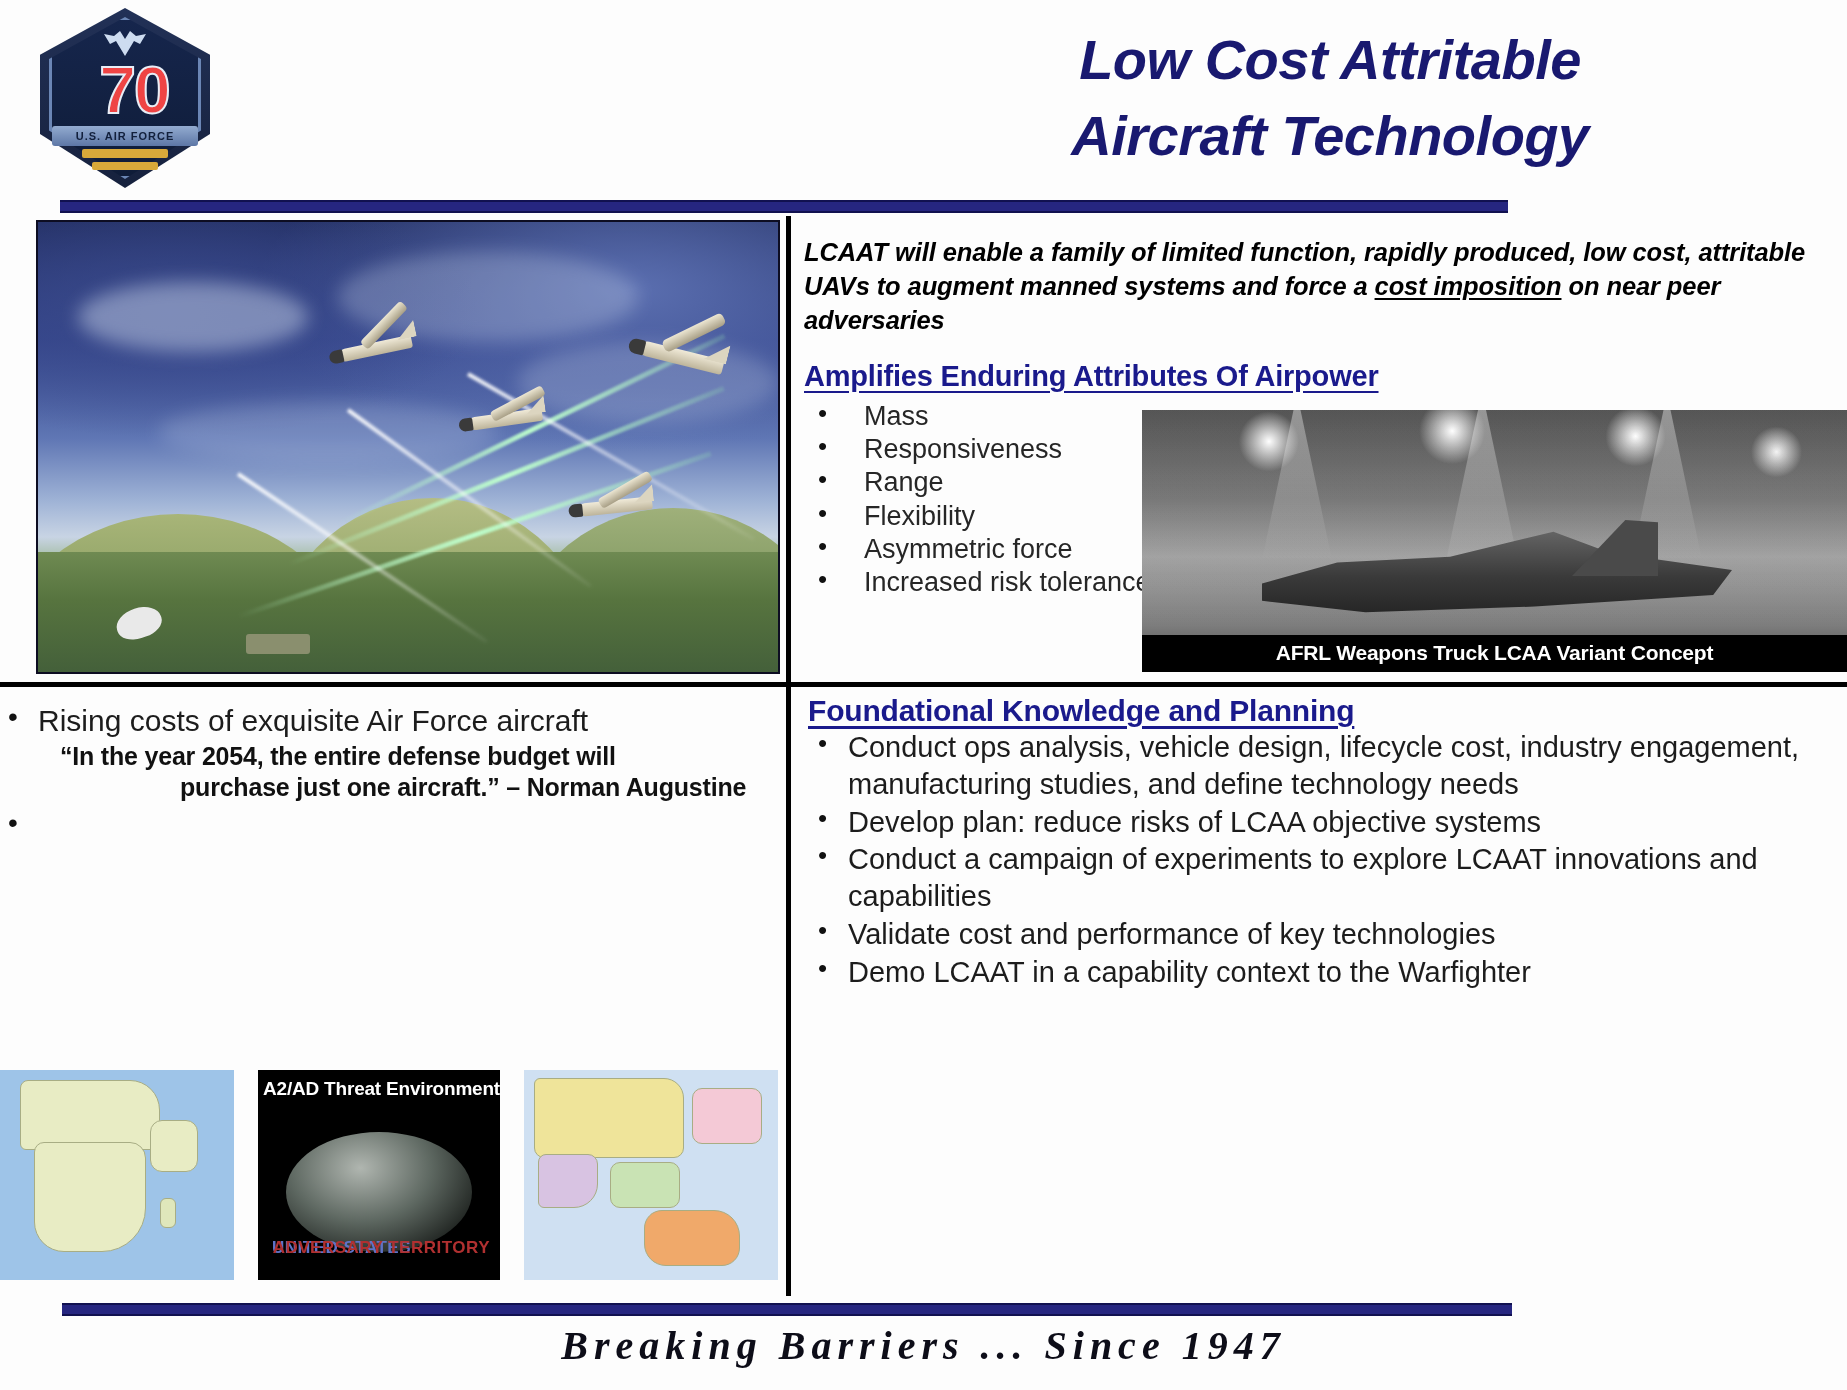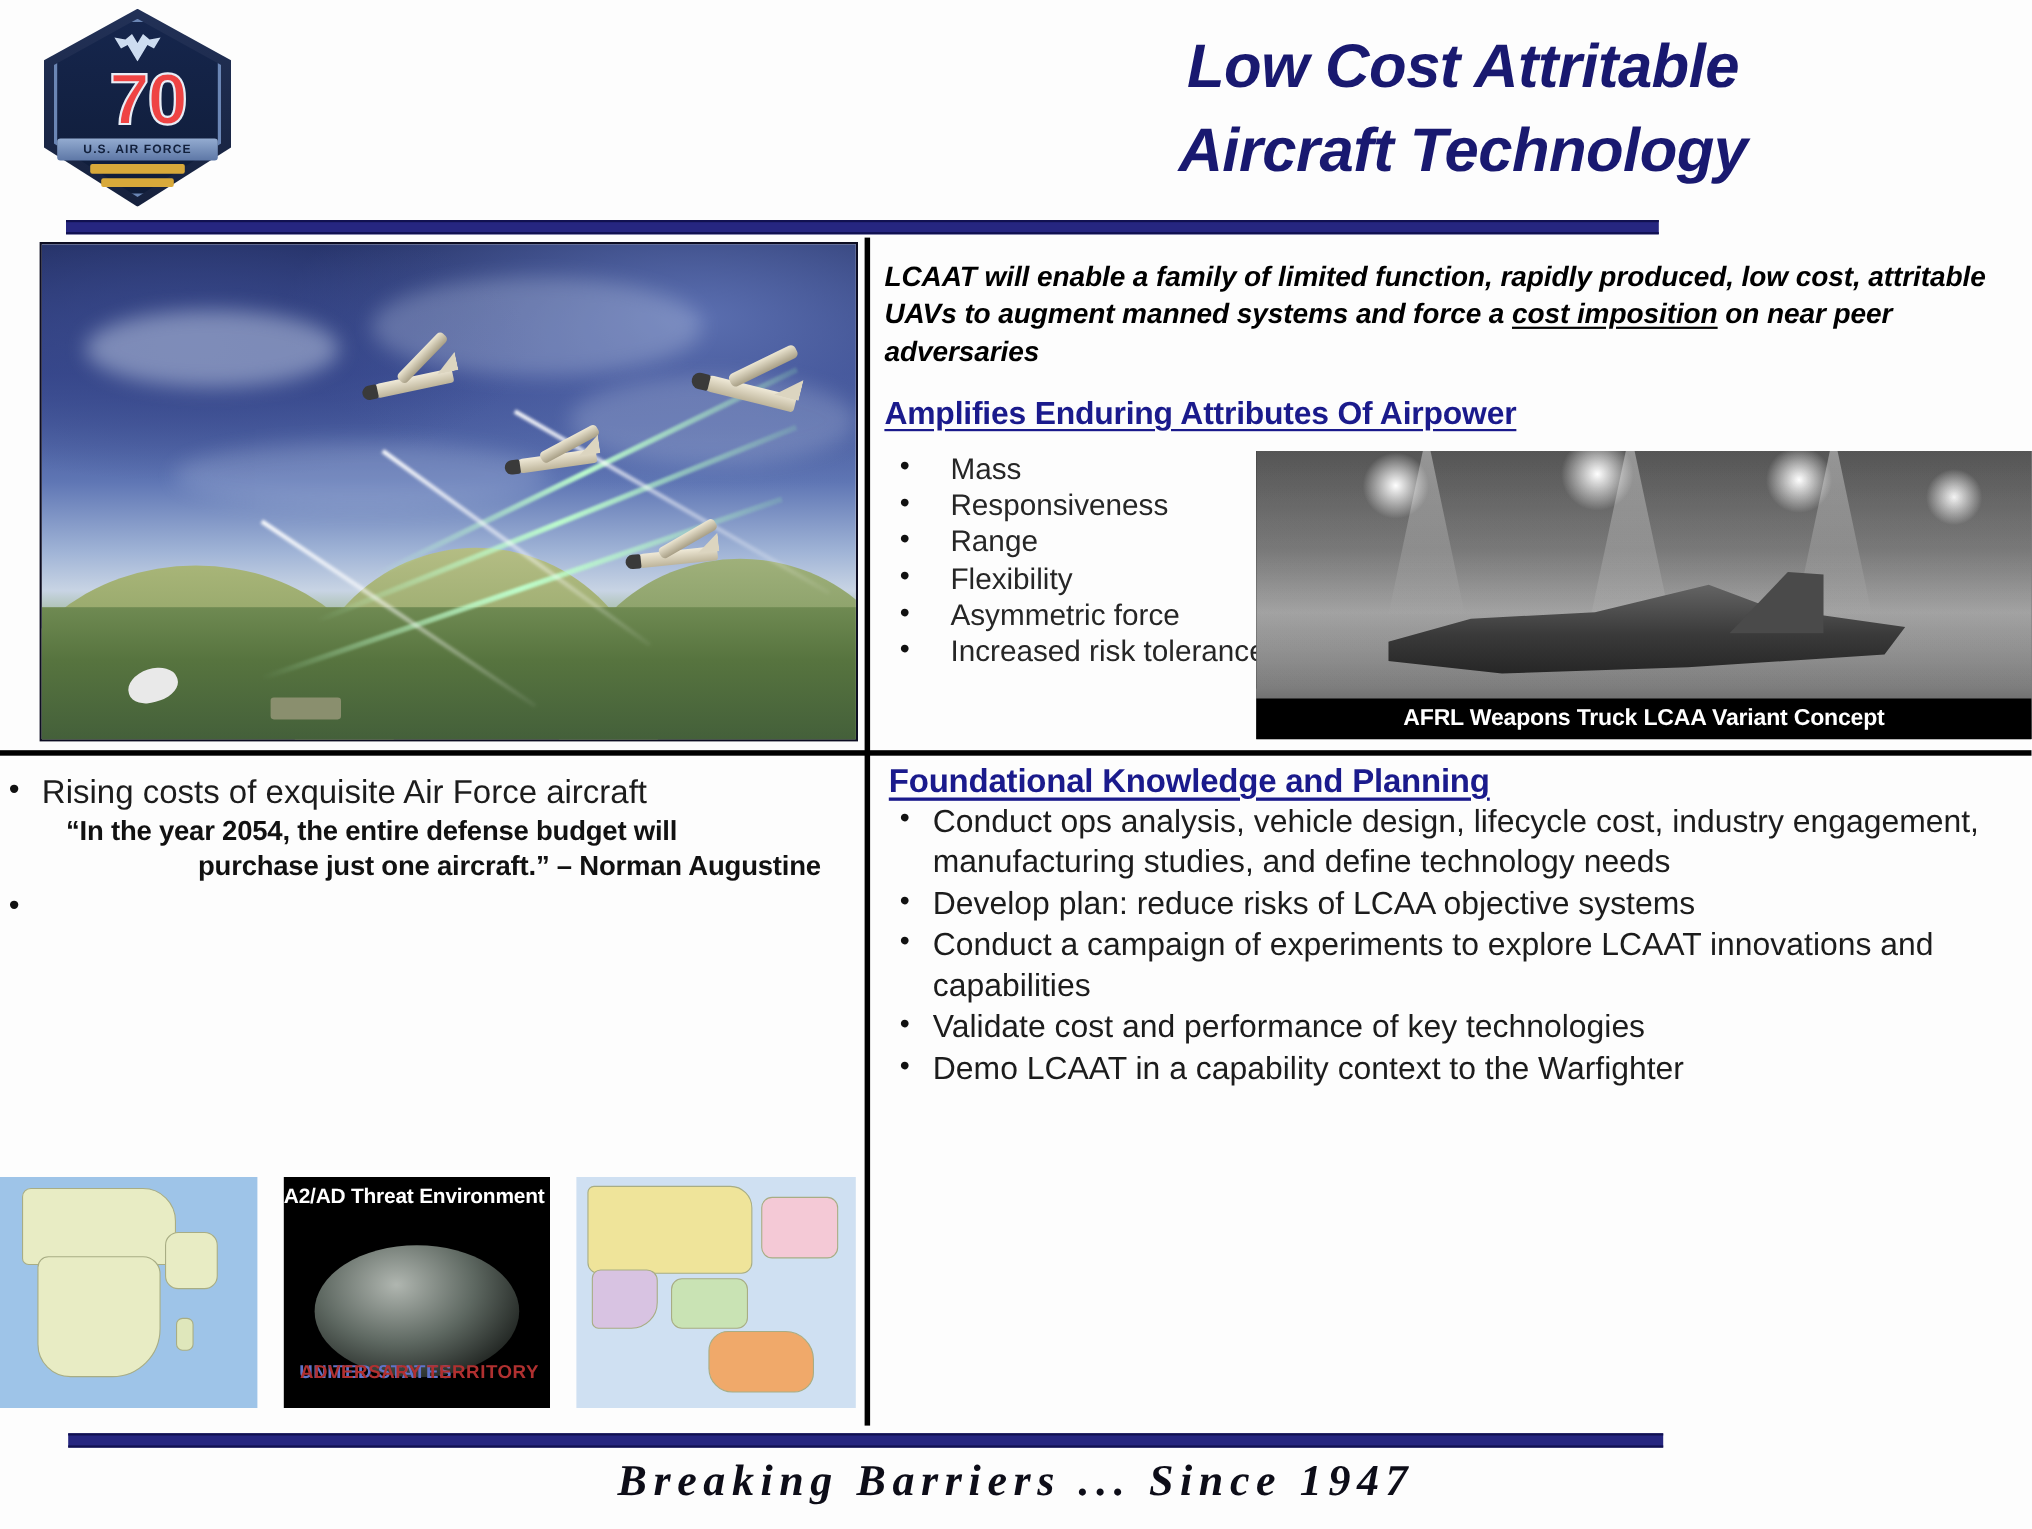--- a/index.html
+++ b/index.html
@@ -134,21 +134,21 @@
     color: #000; line-height: 1.33; letter-spacing: -0.1px;
   }
   #lead-para u { text-decoration: underline; text-underline-offset: 3px; }
   .sec-head {
     font-size: 29px; font-weight: bold; color: #1a1a8c;
     text-decoration: underline; text-underline-offset: 5px;
     letter-spacing: -0.2px;
   }
   #attr-head { margin-top: 22px; }
   #attr-list {
-    margin-top: 18px; margin-left: 6px;
+    margin-top: 8px; margin-left: 6px;
     width: 420px;
   }
   #attr-list li {
     list-style: none; position: relative;
     font-size: 27px; color: #262626; line-height: 1.16;
     padding-left: 54px; margin-bottom: 2px;
   }
   #attr-list li::before {
     content: "\2022"; position: absolute; left: 8px; top: -3px;
     font-size: 26px; color: #111;
@@ -224,21 +224,21 @@
   }
   .bl-img { position: absolute; top: 0; height: 210px; overflow: hidden; }
   #img-africa { left: 0px; width: 234px; background: #9ec4e8; }
   #img-a2ad   { left: 258px; width: 242px; background: #000; }
   #img-asia   { left: 524px; width: 254px; background: #cfe0f2; }
   .landmass {
     position: absolute; background: #e8ecc4; border: 1px solid #a8ad84;
   }
   #a2ad-title {
     position: absolute; left: 0; top: 8px; width: 100%;
-    text-align: left; color: #fff; font-weight: bold; font-size: 19px;
+    text-align: right; color: #fff; font-weight: bold; font-size: 19px;
     letter-spacing: -0.2px;
   }
   #globe {
     position: absolute; left: 50%; top: 58%; transform: translate(-50%,-50%);
     width: 186px; height: 120px; border-radius: 50%;
     background: radial-gradient(ellipse at 40% 30%, #cfd6cf 0%, #6e7a72 45%, #1b1f1c 85%);
     opacity: 0.85;
   }
   .a2ad-label {
     position: absolute; font-weight: bold; font-size: 17px; line-height: 1.1;

